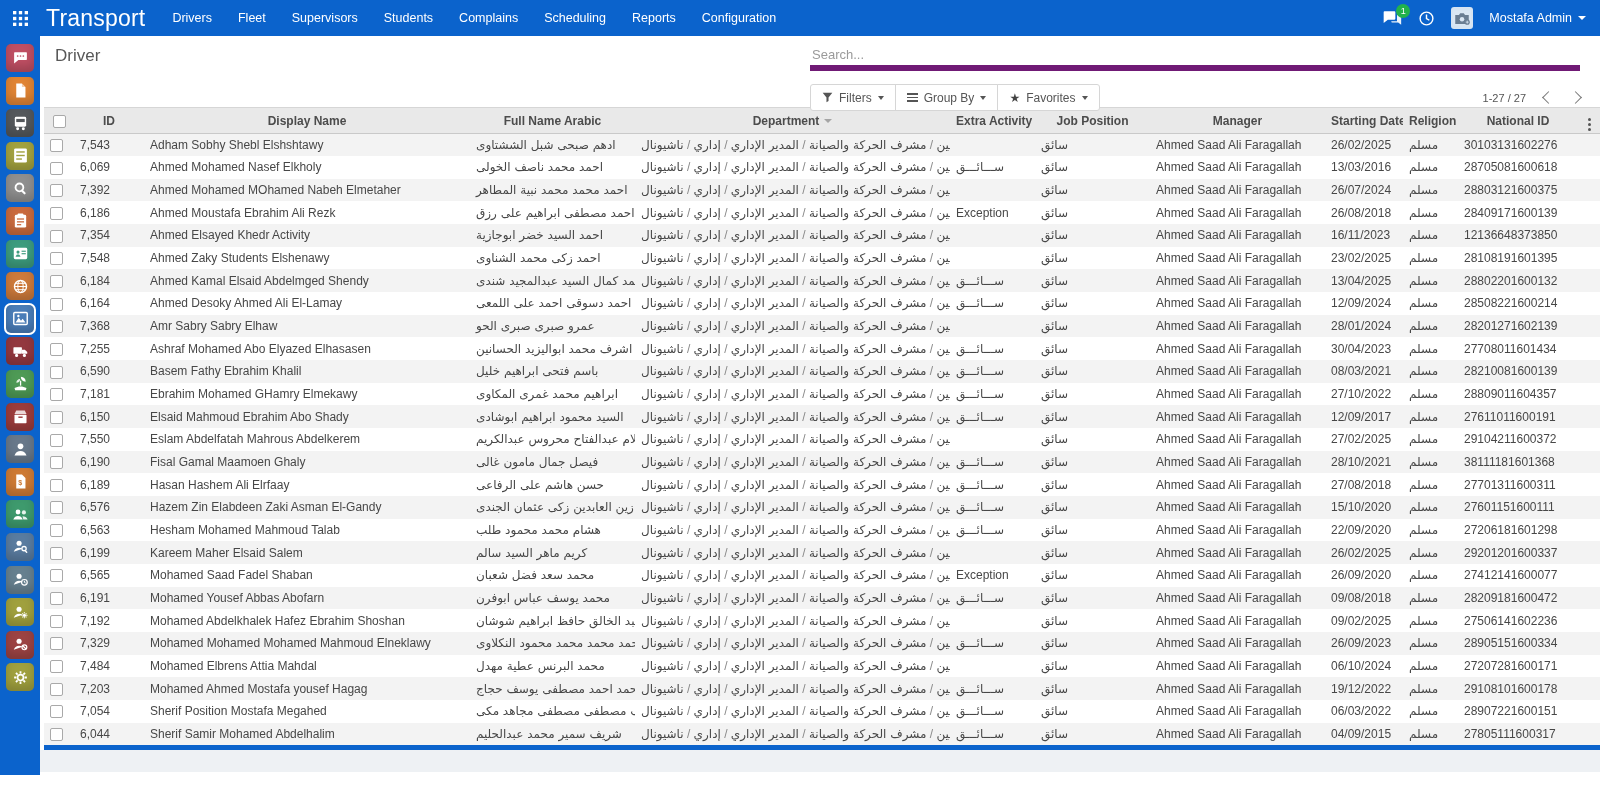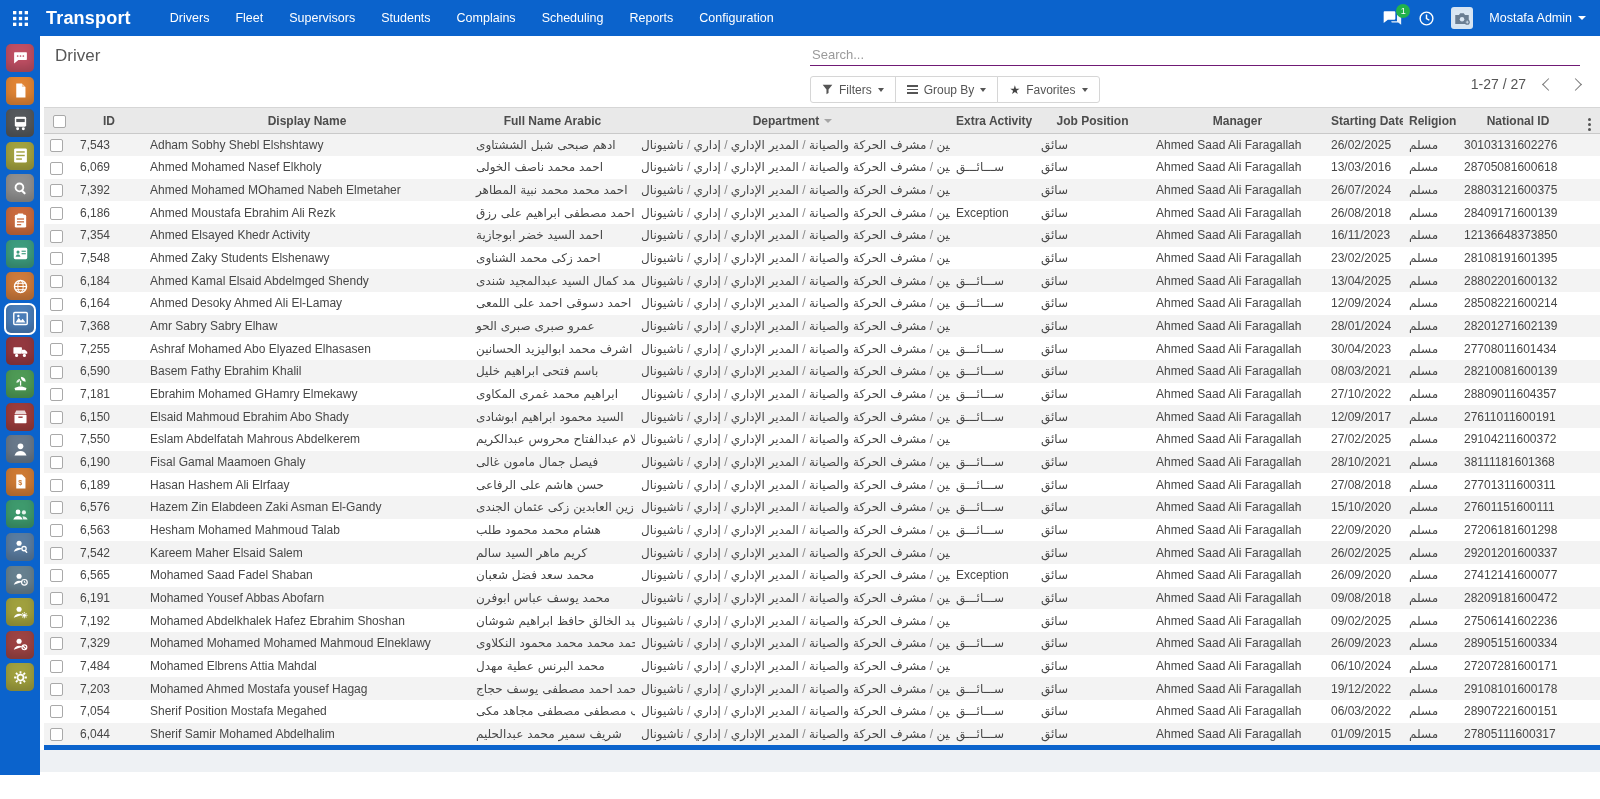--- a/index.html
+++ b/index.html
@@ -9,21 +9,21 @@
   }
   *{box-sizing:border-box;margin:0;padding:0}
   html,body{width:1600px;height:799px;overflow:hidden;background:#fff;
     font-family:"Liberation Sans","DejaVu Sans",sans-serif;}
   #app{position:relative;width:1600px;height:799px;background:#fff}
 
   
   nav.topbar{position:absolute;top:0;left:0;width:1600px;height:36px;background:var(--brand);
     display:flex;align-items:center;color:#fff;z-index:5}
   .grid-btn{width:40px;height:36px;display:flex;align-items:center;justify-content:center;cursor:pointer}
-  .brand{font-size:18px;font-weight:bold;margin:0 26px 0 6px;letter-spacing:.2px}
+  .brand{font-size:23px;font-weight:normal;margin:0 14px 0 6px;letter-spacing:.2px}
   #nav-menus{display:flex;align-items:center;height:36px}
   .nav-item{color:#fff;font-size:12.5px;padding:5px 13px;line-height:36px;cursor:pointer;text-decoration:none}
   .nav-right{margin-left:auto;display:flex;align-items:center;gap:16px;padding-right:14px}
   .nav-ico{position:relative;display:flex;align-items:center;cursor:pointer}
   .badge{position:absolute;top:-6px;right:-8px;min-width:14px;height:14px;border-radius:8px;
     background:var(--badge);color:#fff;font-size:9px;line-height:14px;text-align:center;padding:0 3px}
   .avatar{width:22px;height:22px;border-radius:3px;overflow:hidden;background:#d7e4f2;cursor:pointer;display:flex;align-items:center;justify-content:center}
   .uname{display:flex;align-items:center;gap:6px;font-size:12.5px;cursor:pointer}
   .caret-dn{width:0;height:0;border-left:4px solid transparent;border-right:4px solid transparent;border-top:4.5px solid #fff;display:inline-block}
 
@@ -33,35 +33,35 @@
   .side-icon{width:28px;height:28px;border-radius:5px;flex:0 0 auto;display:flex;align-items:center;
     justify-content:center;cursor:pointer;box-shadow:inset 0 -6px 10px rgba(0,0,0,.18)}
   .side-icon svg{width:17px;height:17px;fill:#fff}
   .side-icon.selected{box-shadow:0 0 0 2px #fff, inset 0 -6px 10px rgba(0,0,0,.18)}
 
   
   main{position:absolute;top:36px;left:40px;width:1560px;height:787px;background:#fff}
   .control-panel{position:relative;height:71px;background:#fff}
   .page-title{position:absolute;left:15px;top:10px;font-size:17px;font-weight:normal;color:#585858}
   .searchbox{position:absolute;left:770px;right:20px;top:8px}
-  .searchbox input{width:100%;border:none;border-bottom:1px solid #701a75;outline:none;
+  .searchbox input{width:100%;border:none;border-bottom:6px solid #701a75;outline:none;
     font-size:13px;padding:3px 2px;color:#555;background:transparent;font-family:inherit}
   .searchbox input::placeholder{color:#9a9a9a}
-  .cp-row2{position:absolute;left:770px;right:20px;top:40px;display:flex;align-items:flex-start}
+  .cp-row2{position:absolute;left:770px;right:20px;top:48px;display:flex;align-items:center}
   .btn-group{display:flex}
   .cp-btn{display:flex;align-items:center;gap:6px;height:27px;padding:0 11px;background:#fff;
     border:1px solid #d6d6d6;margin-right:-1px;font-size:12px;color:#555;cursor:pointer}
   .cp-btn:first-child{border-radius:3px 0 0 3px}
   .cp-btn:last-child{border-radius:0 3px 3px 0}
   .bcaret{width:0;height:0;border-left:3.5px solid transparent;border-right:3.5px solid transparent;
     border-top:4px solid #555;display:inline-block}
   .gb-bars{display:inline-flex;flex-direction:column;gap:2px}
   .gb-bars i{display:block;width:11px;height:1.8px;background:#555}
   .star{font-size:12px;color:#444;line-height:1;font-family:"DejaVu Sans",sans-serif}
-  .pager{margin-left:auto;display:flex;align-items:center;gap:18px;color:#555;font-size:14px}
+  .pager{margin-left:auto;display:flex;align-items:center;gap:18px;color:#555;font-size:11px}
   .chev{width:9px;height:9px;border-left:1.8px solid #777;border-bottom:1.8px solid #777;
     display:inline-block;cursor:pointer}
   .chev.prev{transform:rotate(45deg)}
   .chev.next{transform:rotate(-135deg)}
 
   
   table.lv{margin-left:4px;width:1556px;border-collapse:collapse;table-layout:fixed}
   table.lv th{height:26px;background:var(--head-bg);border-top:1px solid #d6d6d6;border-bottom:1px solid var(--line);
     font-size:12px;font-weight:bold;color:#4c4c4c;text-align:center;padding:0 6px;white-space:nowrap;
     overflow:hidden;cursor:pointer}
@@ -625,21 +625,21 @@
             <td class="ar t-gray">ســـائـــق</td>
             <td class="ar t-gray">سائق</td>
             <td class="t-dark">Ahmed Saad Ali Faragallah</td>
             <td class="t-dark">22/09/2020</td>
             <td class="ar t-gray">مسلم</td>
             <td class="t-dark">27206181601298</td>
             <td></td>
           </tr>
           <tr>
             <td><span class="cb"></span></td>
-            <td class="t-dark">7,542</td>
+            <td class="t-dark">6,199</td>
             <td class="t-dark">Kareem Maher Elsaid Salem</td>
             <td class="ar t-gray">كريم ماهر السيد سالم</td>
             <td class="t-gray dept"><bdi class="ar">ناشيونال</bdi><span class="sep"> / </span><bdi class="ar">إداري</bdi><span class="sep"> / </span><bdi class="ar">المدير الإداري</bdi><span class="sep"> / </span><bdi class="ar">مشرف الحركة والصيانة</bdi><span class="sep"> / </span><bdi class="ar">سواقين</bdi></td>
             <td class="t-dark"></td>
             <td class="ar t-gray">سائق</td>
             <td class="t-dark">Ahmed Saad Ali Faragallah</td>
             <td class="t-dark">26/02/2025</td>
             <td class="ar t-gray">مسلم</td>
             <td class="t-dark">29201201600337</td>
             <td></td>
@@ -744,21 +744,21 @@
           </tr>
           <tr>
             <td><span class="cb"></span></td>
             <td class="t-dark">6,044</td>
             <td class="t-dark">Sherif Samir Mohamed Abdelhalim</td>
             <td class="ar t-gray">شريف سمير محمد عبدالحليم</td>
             <td class="t-gray dept"><bdi class="ar">ناشيونال</bdi><span class="sep"> / </span><bdi class="ar">إداري</bdi><span class="sep"> / </span><bdi class="ar">المدير الإداري</bdi><span class="sep"> / </span><bdi class="ar">مشرف الحركة والصيانة</bdi><span class="sep"> / </span><bdi class="ar">سواقين</bdi></td>
             <td class="ar t-gray">ســـائـــق</td>
             <td class="ar t-gray">سائق</td>
             <td class="t-dark">Ahmed Saad Ali Faragallah</td>
-            <td class="t-dark">01/09/2015</td>
+            <td class="t-dark">04/09/2015</td>
             <td class="ar t-gray">مسلم</td>
             <td class="t-dark">27805111600317</td>
             <td></td>
           </tr>
         </tbody>
     </table>
 
     <div class="blue-bar"></div>
     <div class="bottom-strip"></div>
   </main>

